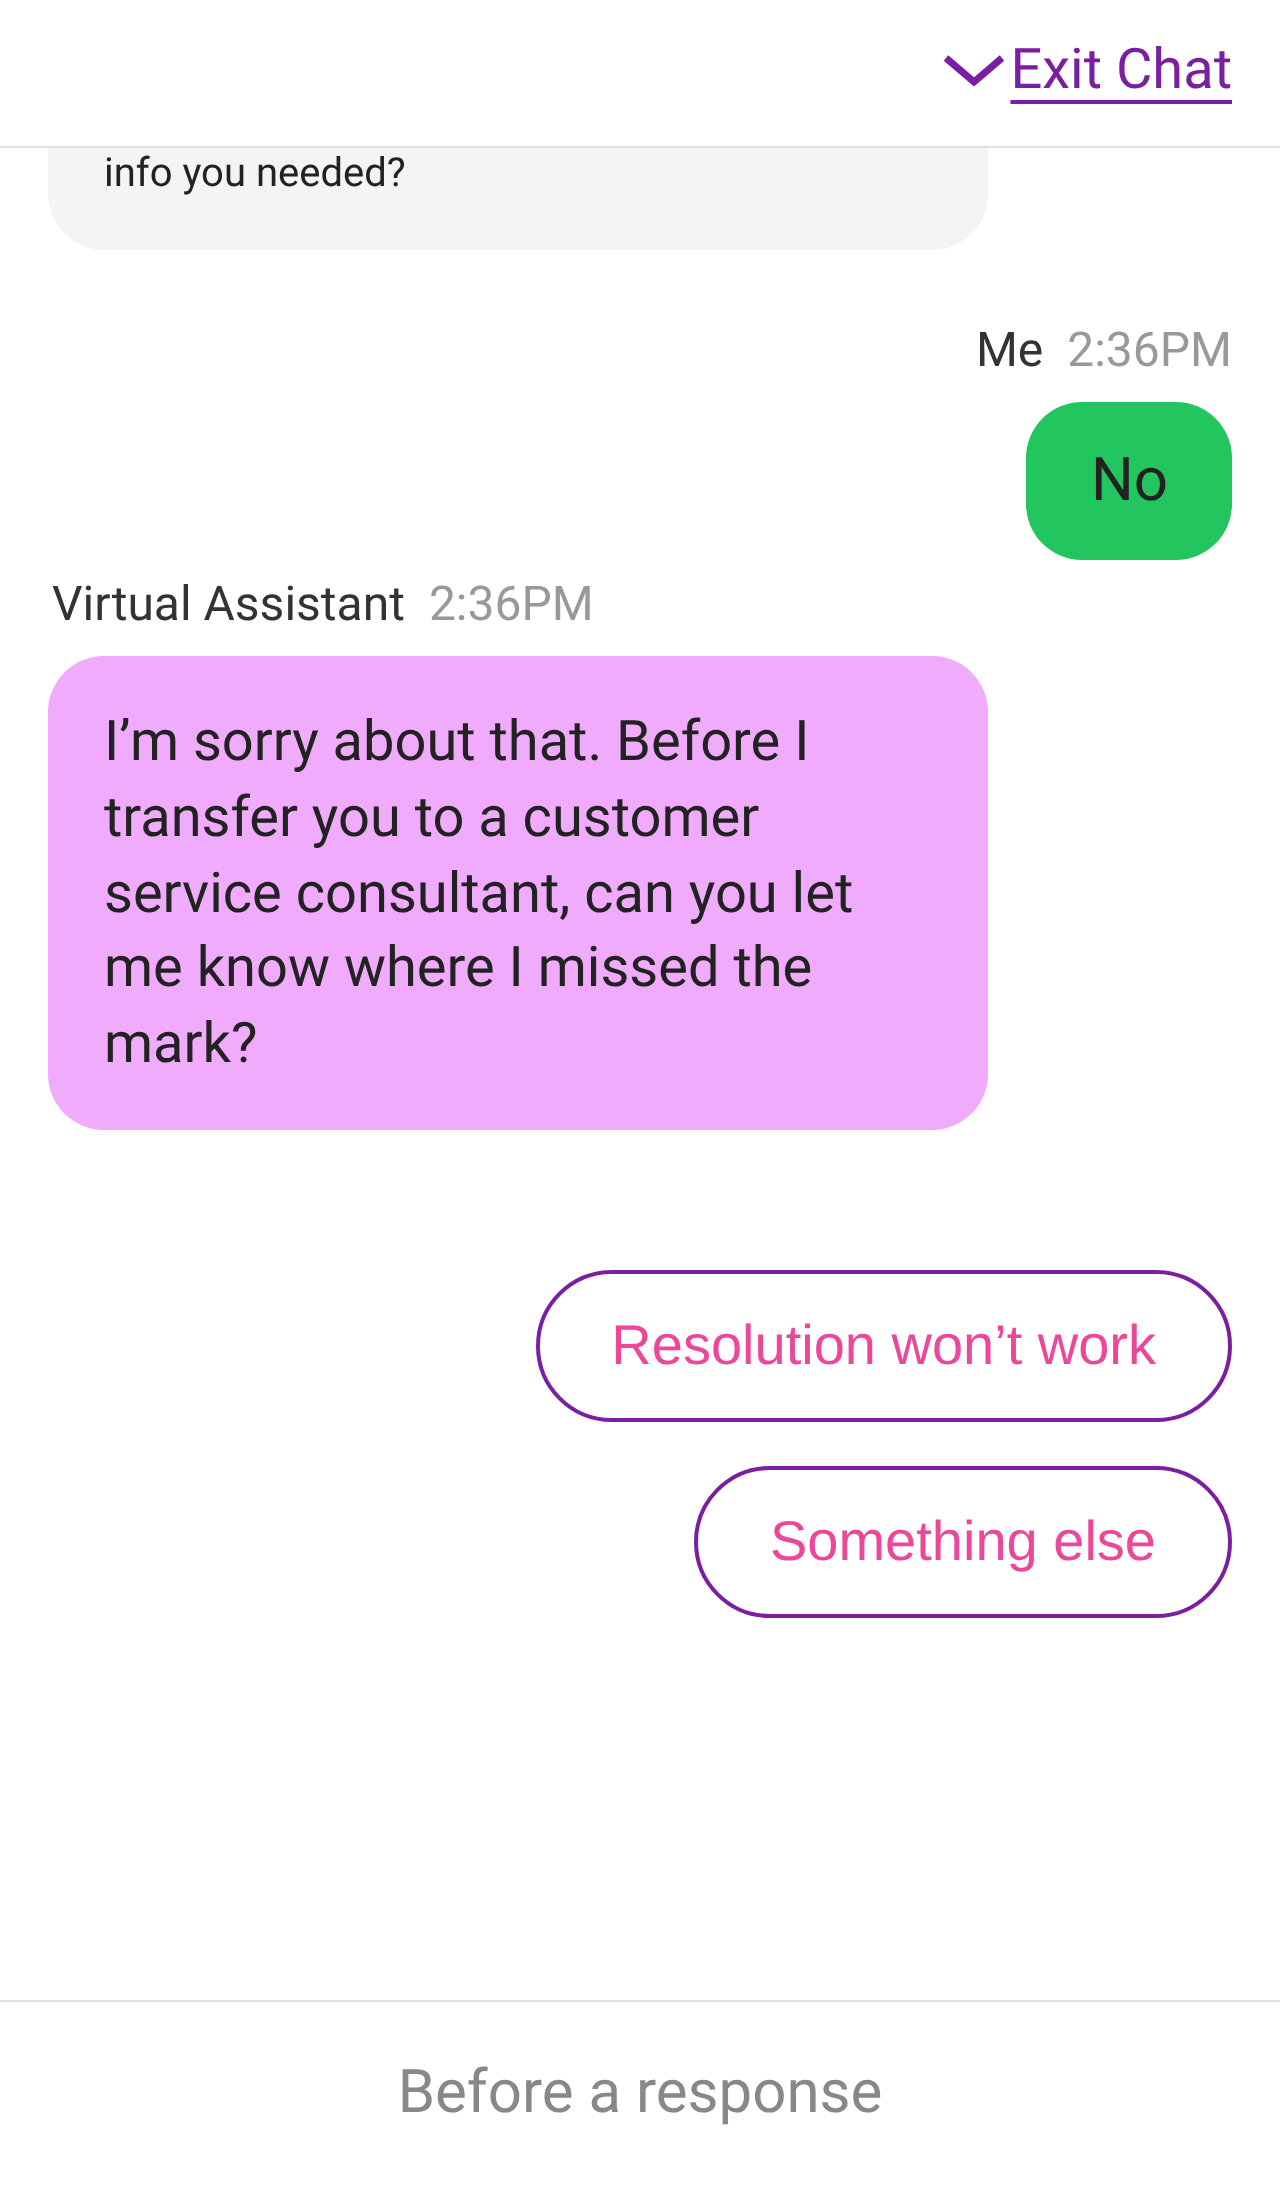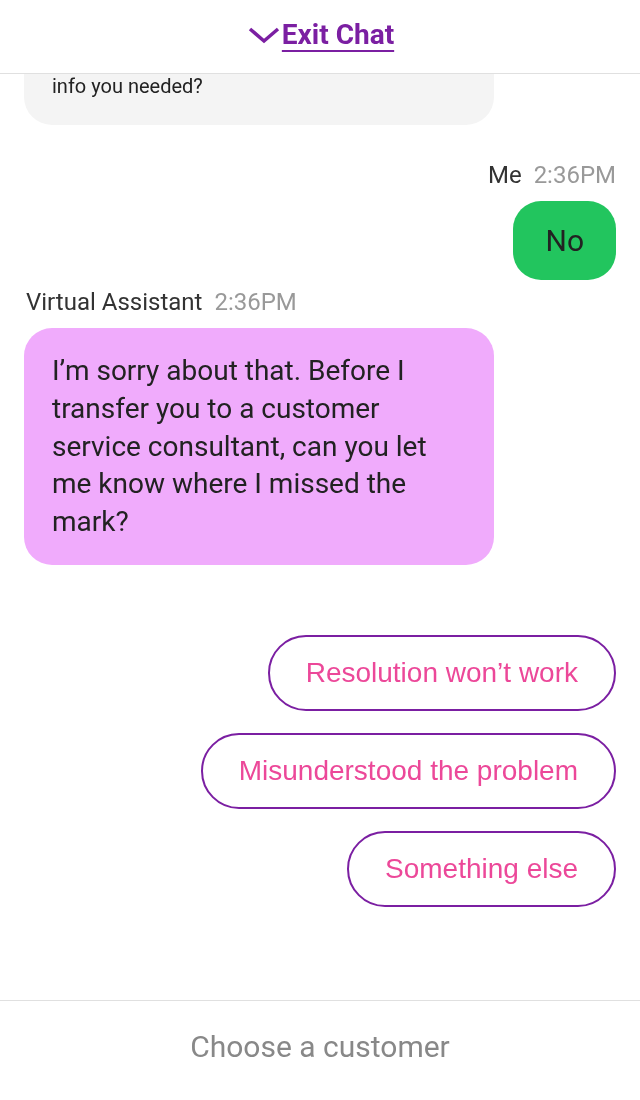--- a/index.html
+++ b/index.html
@@ -10,25 +10,24 @@
     body {
       font-family: -apple-system, BlinkMacSystemFont, 'Segoe UI', Roboto, sans-serif;
       width: 640px;
       height: 1100px;
       display: flex;
       flex-direction: column;
       background: #fff;
     }
     .header {
       display: flex;
-      justify-content: center;
+      justify-content: flex-end;
       align-items: center;
       padding: 18px 24px 22px 24px;
       border-bottom: 1px solid #e0e0e0;
-      font-weight: bold;
     }
     .chevron-icon {
       width: 36px;
       height: 20px;
     }
     .chevron-icon svg {
       stroke: #7b1fa2;
       stroke-width: 3.5;
       fill: none;
     }
@@ -162,21 +161,20 @@
   <div class="meta-row meta-left">
     <span class="sender-name">Virtual Assistant</span>
     <span class="timestamp">2:36PM</span>
   </div>
   <div class="bubble-va">
     <div class="msg-text">I’m sorry about that. Before I transfer you to a customer service consultant, can you let me know where I missed the mark?</div>
   </div>
 
   <div class="quick-replies">
     <button class="qr-btn">Resolution won’t work</button>
-    <button class="qr-btn">Misunderstood the problem</button>
     <button class="qr-btn">Something else</button>
   </div>
 
 </div>
 
 <div class="footer">
-  <span class="footer-text">Choose a customer</span>
+  <span class="footer-text">Before a response</span>
 </div>
 
 </body></html>

